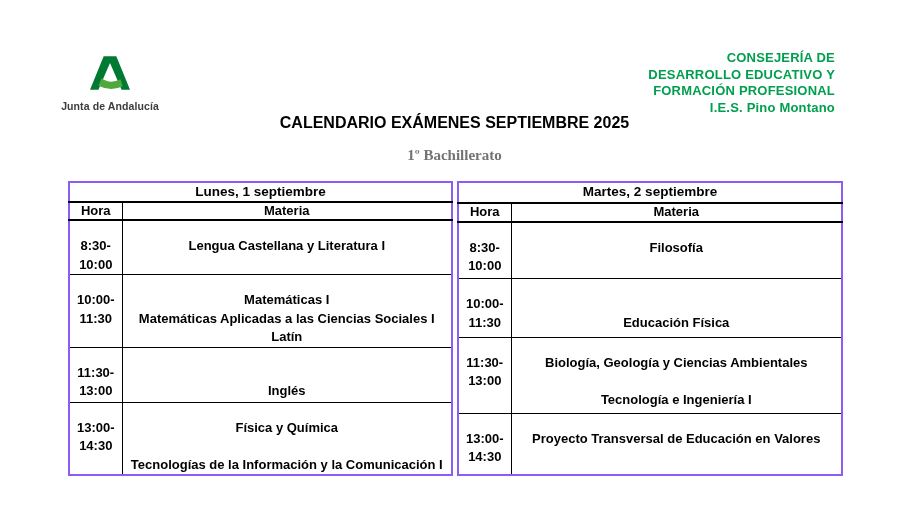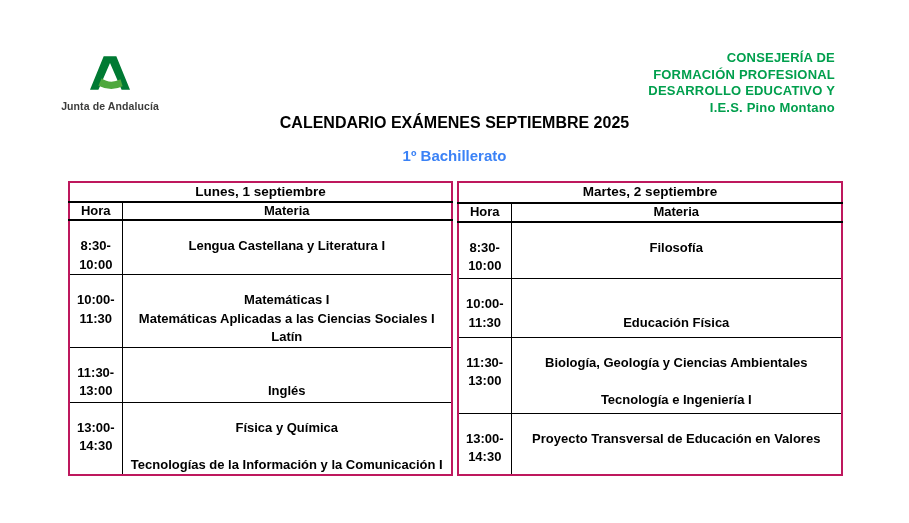--- a/index.html
+++ b/index.html
@@ -53,37 +53,38 @@
     font-weight: bold;
     color: #000000;
   }
   .doc-subtitle {
     position: absolute;
     left: 0; right: 0;
     top: 147px;
     text-align: center;
     font-size: 15px;
     font-weight: bold;
-    color: #3b82f6;
+    color: #737373;
+    font-family: Liberation Serif, serif;
   }
 
   
   .tables-wrap {
     position: absolute;
     left: 68px;
     top: 181px;
     display: flex;
     gap: 4px;
   }
   table.exam {
     border-collapse: collapse;
     table-layout: fixed;
     width: 386px;
     background: #ffffff;
-    border: 2px solid #be185d;
+    border: 2px solid #8b5cf6;
   }
   table.exam td, table.exam th {
     border: 1px solid #000000;
     color: #000000;
     font-weight: bold;
     text-align: center;
     vertical-align: top;
     overflow: hidden;
   }
   td.day-header {
@@ -118,22 +119,22 @@
   <div class="logo-block">
     <svg class="logo-mark" viewBox="0 0 76 64" xmlns="http://www.w3.org/2000/svg">
       <path d="M0,64 L26,0 L50,0 L76,64 L60,64 L38,13 L16,64 Z" fill="#007A33"></path>
       <path d="M22,42 Q38,54 58,44 L62,57 Q40,68 16,56 Z" fill="#4FA83D"></path>
     </svg>
     <div class="logo-caption">Junta de Andalucía</div>
   </div>
 
   <div class="letterhead" style="color:#009F4D">
     <div>CONSEJERÍA DE</div>
+    <div>DESARROLLO EDUCATIVO Y</div>
     <div>FORMACIÓN PROFESIONAL</div>
-    <div>DESARROLLO EDUCATIVO Y</div>
     <div>I.E.S. Pino Montano</div>
   </div>
 
   <div class="doc-title">CALENDARIO EXÁMENES SEPTIEMBRE 2025</div>
   <div class="doc-subtitle">1º Bachillerato</div>
 
   <div class="tables-wrap">
 
     <table class="exam" style="width:385px">
       <colgroup>

